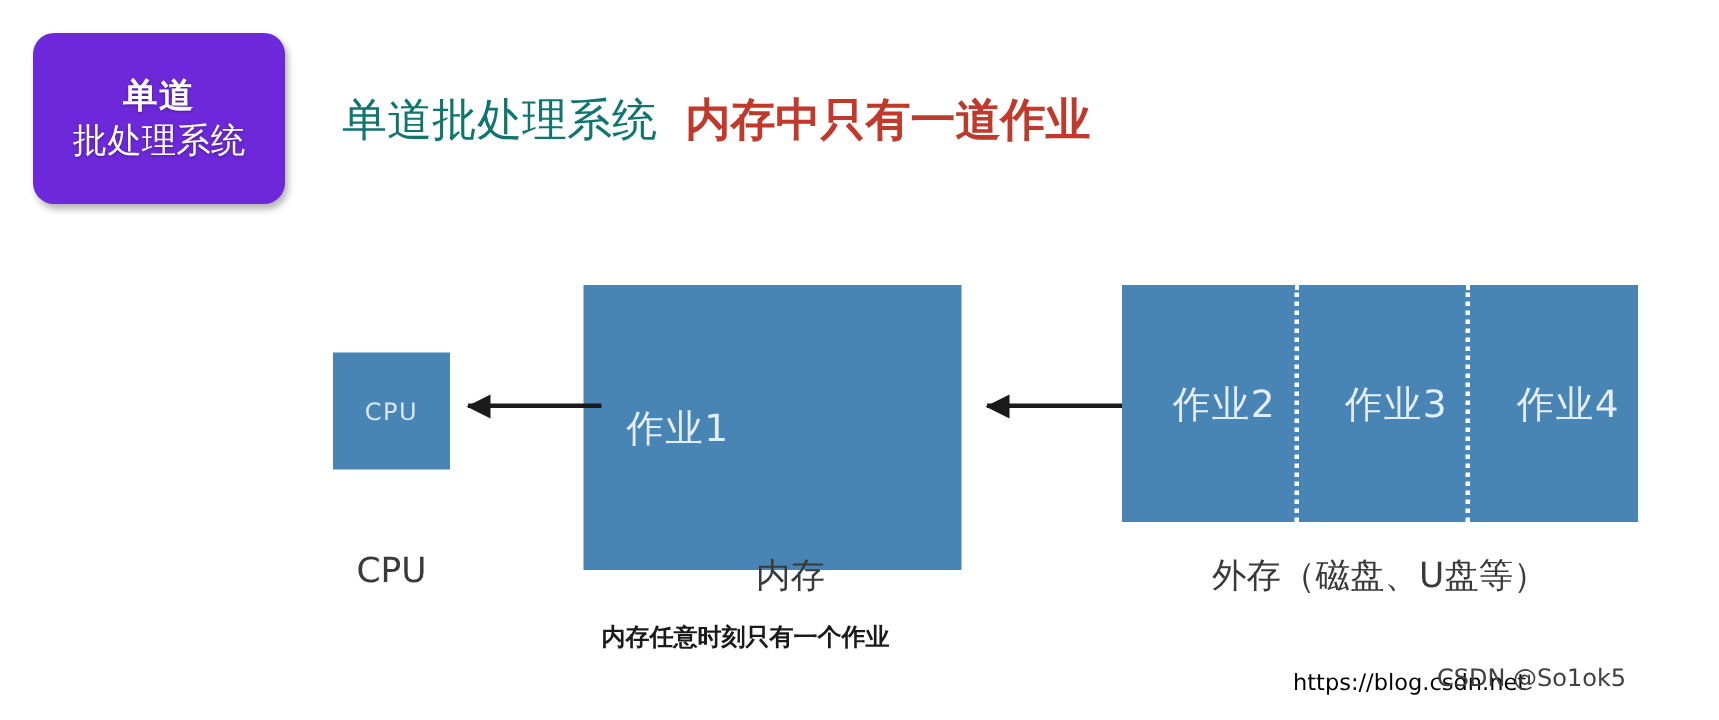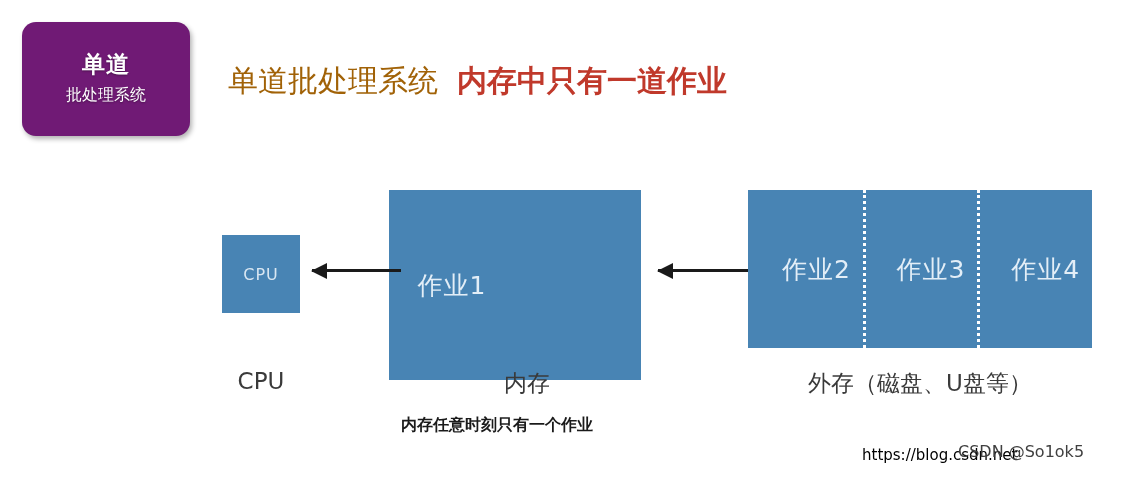--- a/index.html
+++ b/index.html
@@ -16,21 +16,21 @@
     background: #ffffff;
   }
 
   
   #badge {
     position: absolute;
     left: 22px;
     top: 22px;
     width: 168px;
     height: 114px;
-    background: #701a75;
+    background: #6d28d9;
     border-radius: 14px;
     box-shadow: 2px 3px 5px rgba(0,0,0,0.30);
     display: flex;
     flex-direction: column;
     align-items: center;
     justify-content: center;
     box-sizing: border-box;
     padding: 4px 10px;
   }
   #badge .badge-line1 {
@@ -39,39 +39,39 @@
     font-weight: bold;
     font-size: 23px;
     line-height: 30px;
     letter-spacing: 1px;
     text-shadow: 0 1px 2px rgba(0,0,0,0.35);
     white-space: nowrap;
   }
   #badge .badge-line2 {
     color: #ffffff;
     font-family: "DejaVu Serif", "Liberation Serif", serif;
-    font-size: 16px;
+    font-size: 23px;
     line-height: 31px;
     text-align: center;
     text-shadow: 0 1px 2px rgba(0,0,0,0.35);
     max-width: 132px;
     word-break: break-all;
   }
 
   
   #headline {
     position: absolute;
     left: 228px;
     top: 60px;
     font-family: "DejaVu Serif", "Liberation Serif", serif;
     font-size: 30px;
     line-height: 42px;
     white-space: nowrap;
   }
-  #headline .hl-black { color: #a16207; }
+  #headline .hl-black { color: #0f766e; }
   #headline .hl-red {
     color: #c0392b;
     font-weight: bold;
     margin-left: 19px;
   }
 
   
   .blk {
     position: absolute;
     background: #4884b4;

